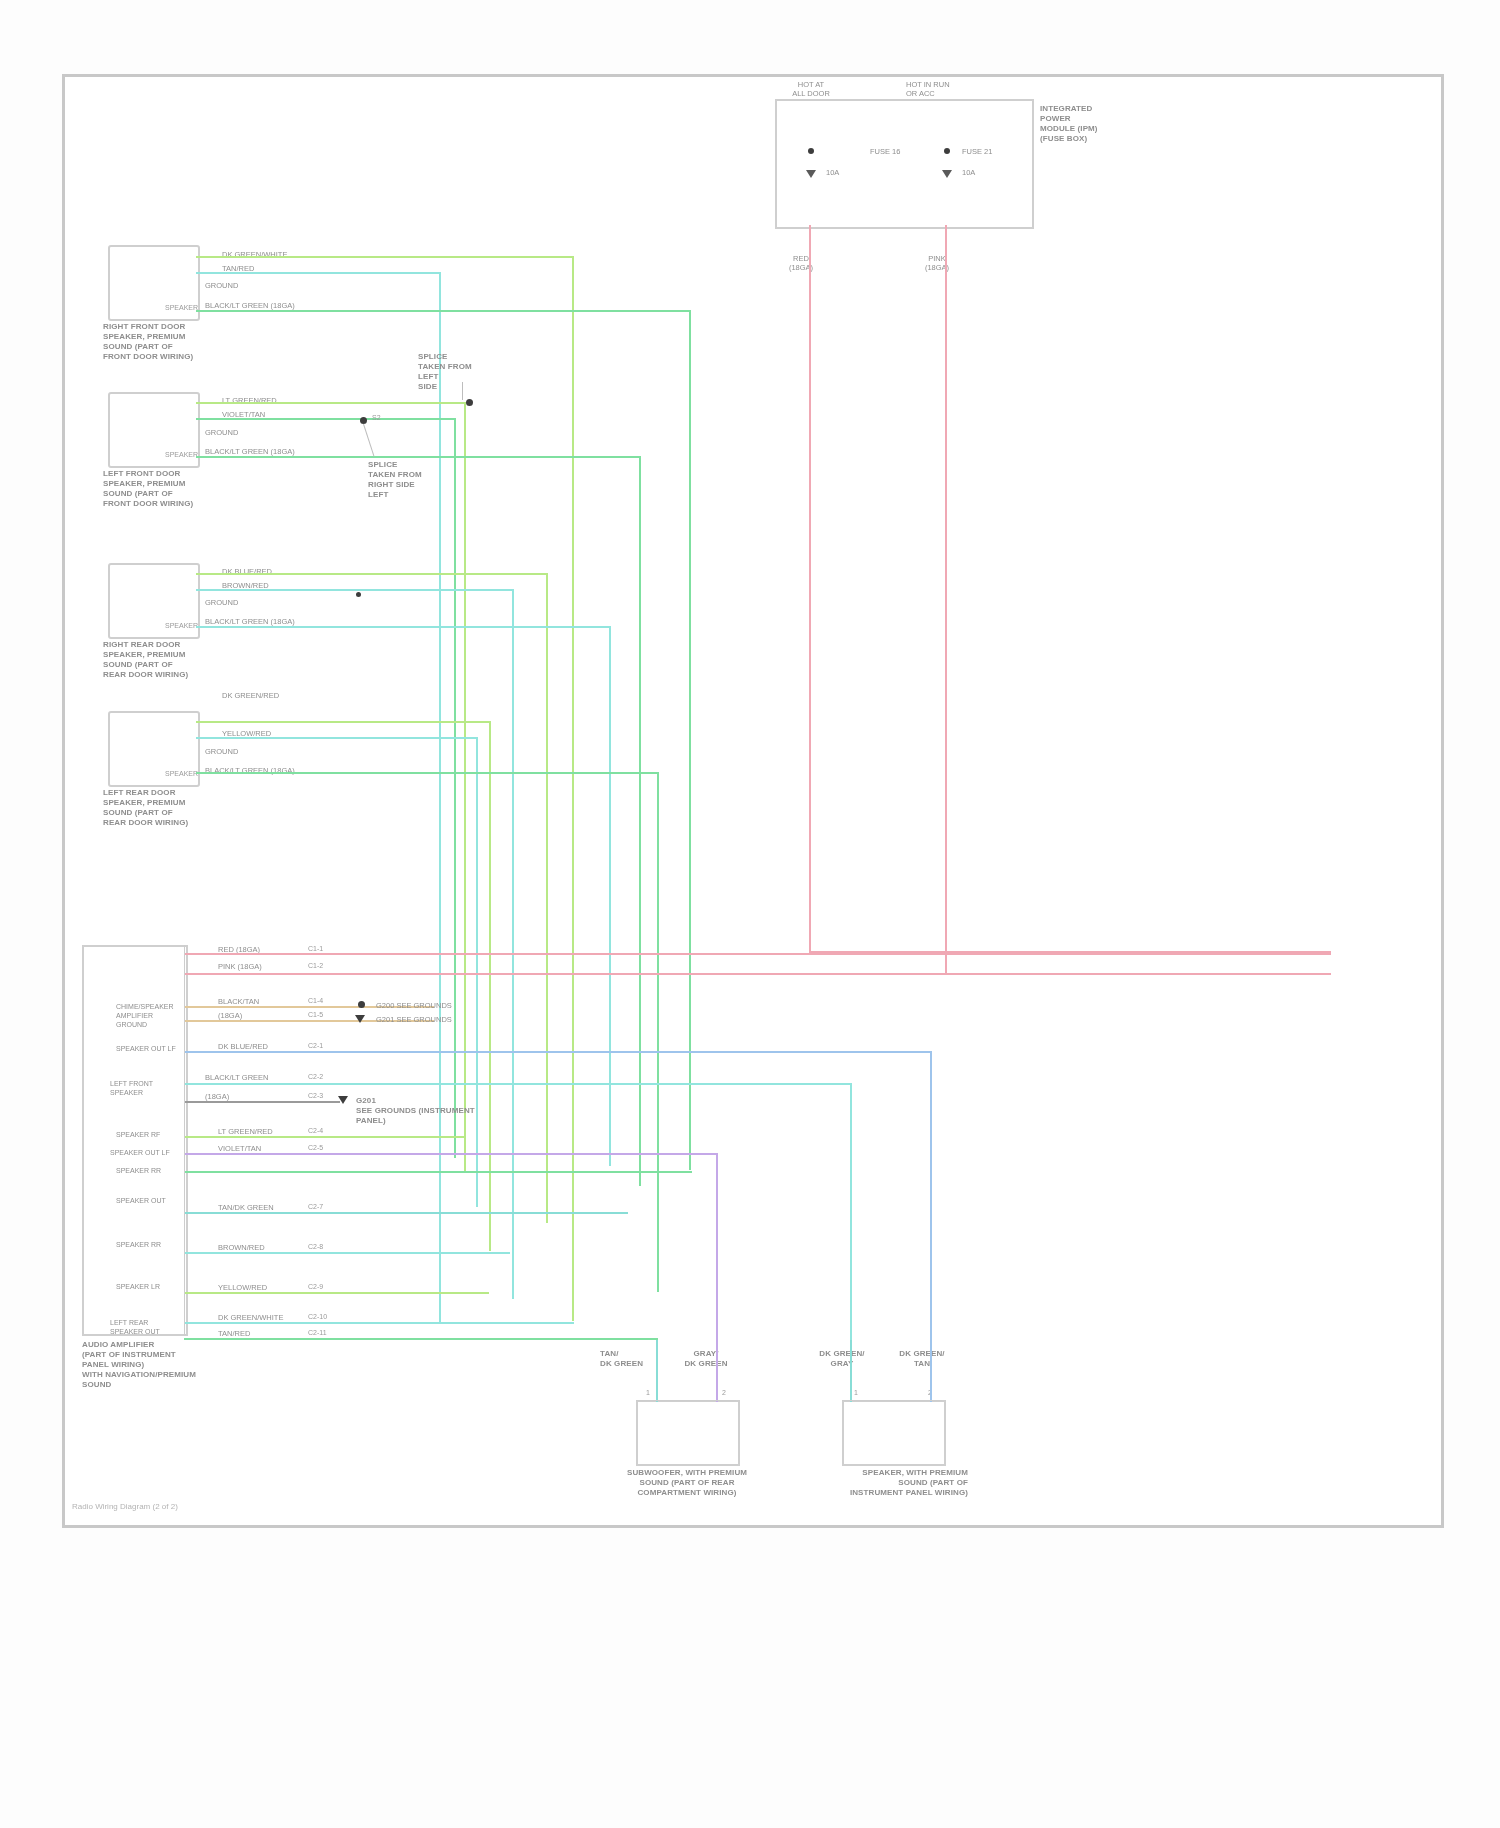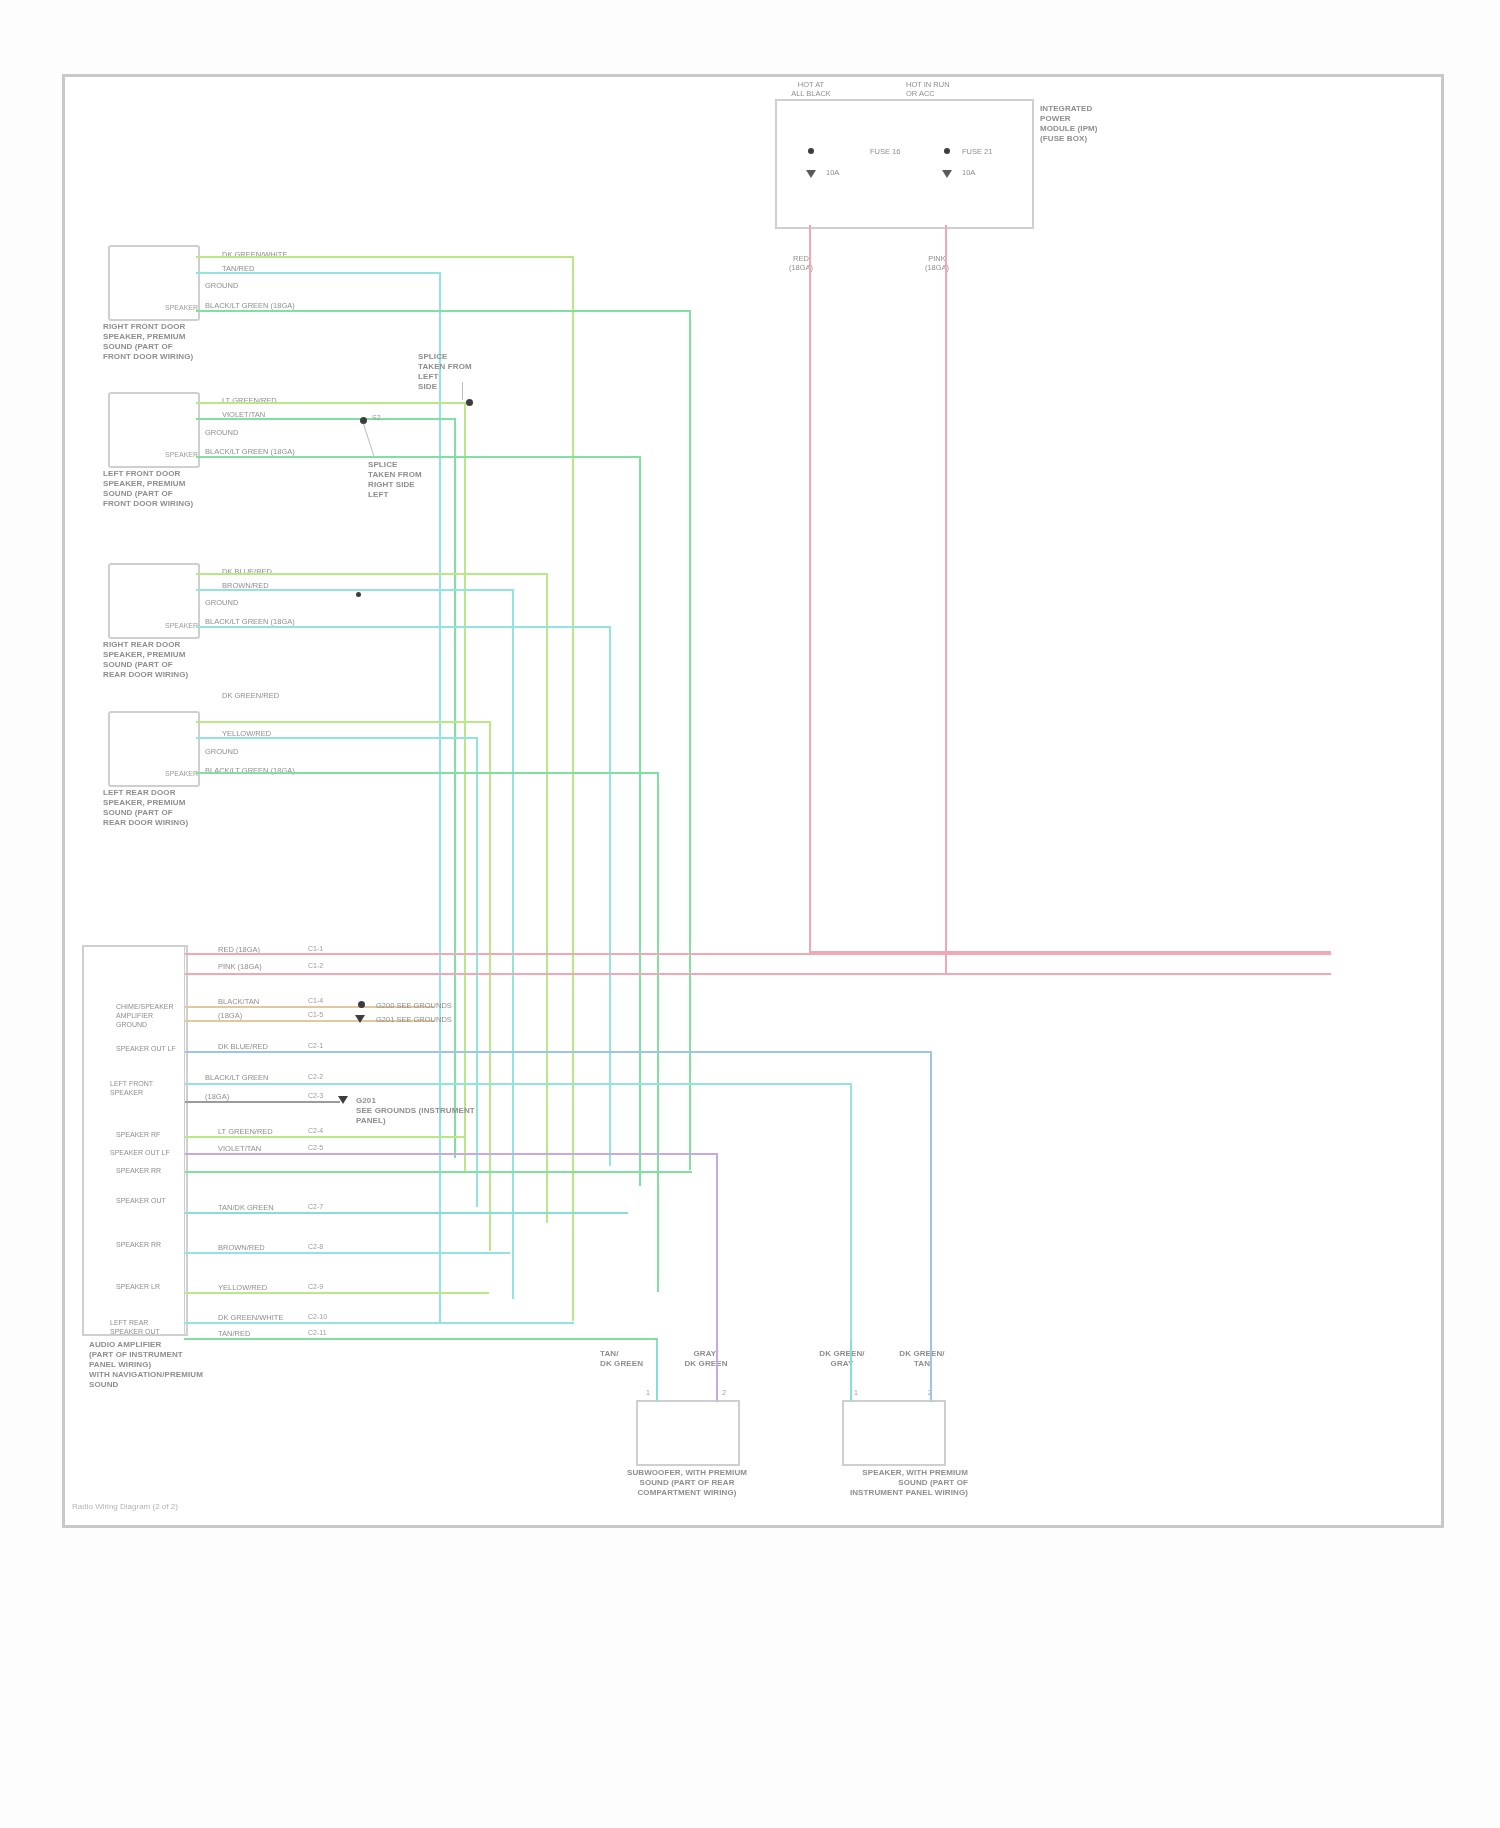--- a/index.html
+++ b/index.html
@@ -22,21 +22,21 @@
 </style>
 </head>
 <body>
 
 <div id="page">
   <div id="frame"></div>
 
   <div class="box" style="left:775px;top:99px;width:255px;height:126px;"></div>
 
   <div class="ftxt c" style="left:766px;top:80px;width:90px;text-align:center;white-space:pre-line;">HOT AT
-ALL BLACK</div>
+ALL DOOR</div>
   <div class="ftxt c" style="left:906px;top:80px;width:90px;white-space:pre-line;">HOT IN RUN
 OR ACC</div>
 
   <div class="dot" style="left:808px;top:148px;width:6px;height:6px;"></div>
   <div class="tri" style="left:806px;top:170px;border-top:8px solid #5a5a5a;"></div>
   <div class="ftxt" style="left:826px;top:147px;padding-left:44px;">FUSE 16</div>
   <div class="ftxt" style="left:826px;top:168px;">10A</div>
 
   <div class="dot" style="left:944px;top:148px;width:6px;height:6px;"></div>
   <div class="tri" style="left:942px;top:170px;border-top:8px solid #5a5a5a;"></div>
@@ -136,21 +136,21 @@
   <div class="wlab" style="left:205px;top:747px;">GROUND</div>
   <div class="wlab" style="left:205px;top:766px;">BLACK/LT GREEN (18GA)</div>
   <div class="w" style="left:196px;top:721px;width:295px;height:2px;background:#b8e986;"></div>
   <div class="w" style="left:489px;top:721px;width:2px;height:530px;background:#b8e986;"></div>
   <div class="w" style="left:196px;top:737px;width:282px;height:2px;background:#92e5de;"></div>
   <div class="w" style="left:476px;top:737px;width:2px;height:470px;background:#92e5de;"></div>
   <div class="w" style="left:196px;top:772px;width:463px;height:2px;background:#7fe0a0;"></div>
   <div class="w" style="left:657px;top:772px;width:2px;height:520px;background:#7fe0a0;"></div>
 
   <div class="box" style="left:82px;top:945px;width:102px;height:387px;"></div>
-  <div class="lbl" style="left:82px;top:1340px;width:130px;margin-left:7px;">AUDIO AMPLIFIER
+  <div class="lbl" style="left:82px;top:1340px;width:130px;">AUDIO AMPLIFIER
 (PART OF INSTRUMENT
 PANEL WIRING)
 WITH NAVIGATION/PREMIUM
 SOUND</div>
 
   <div class="wlab" style="left:116px;top:1002px;width:68px;white-space:pre-line;font-size:7px;">CHIME/SPEAKER
 AMPLIFIER GROUND</div>
 
   <div class="wlab" style="left:218px;top:945px;">RED (18GA)</div>
   <div class="pin" style="left:308px;top:945px;">C1-1</div>

